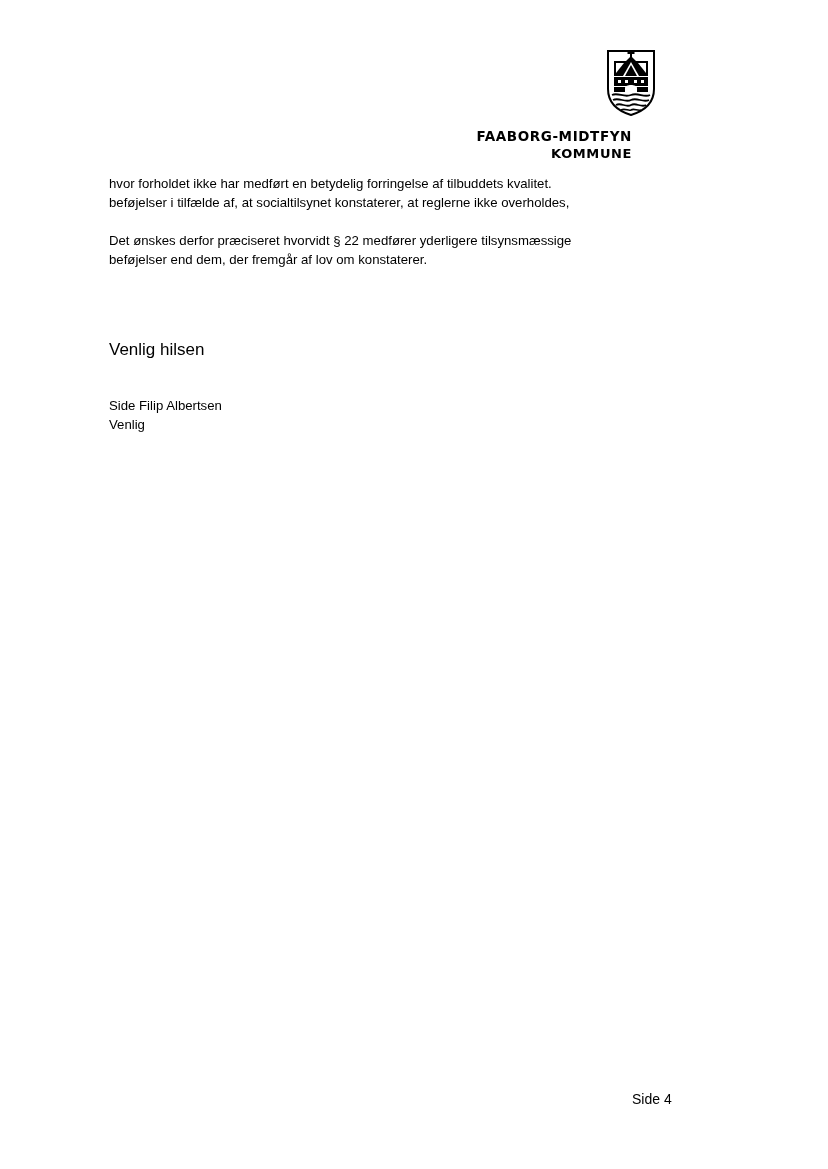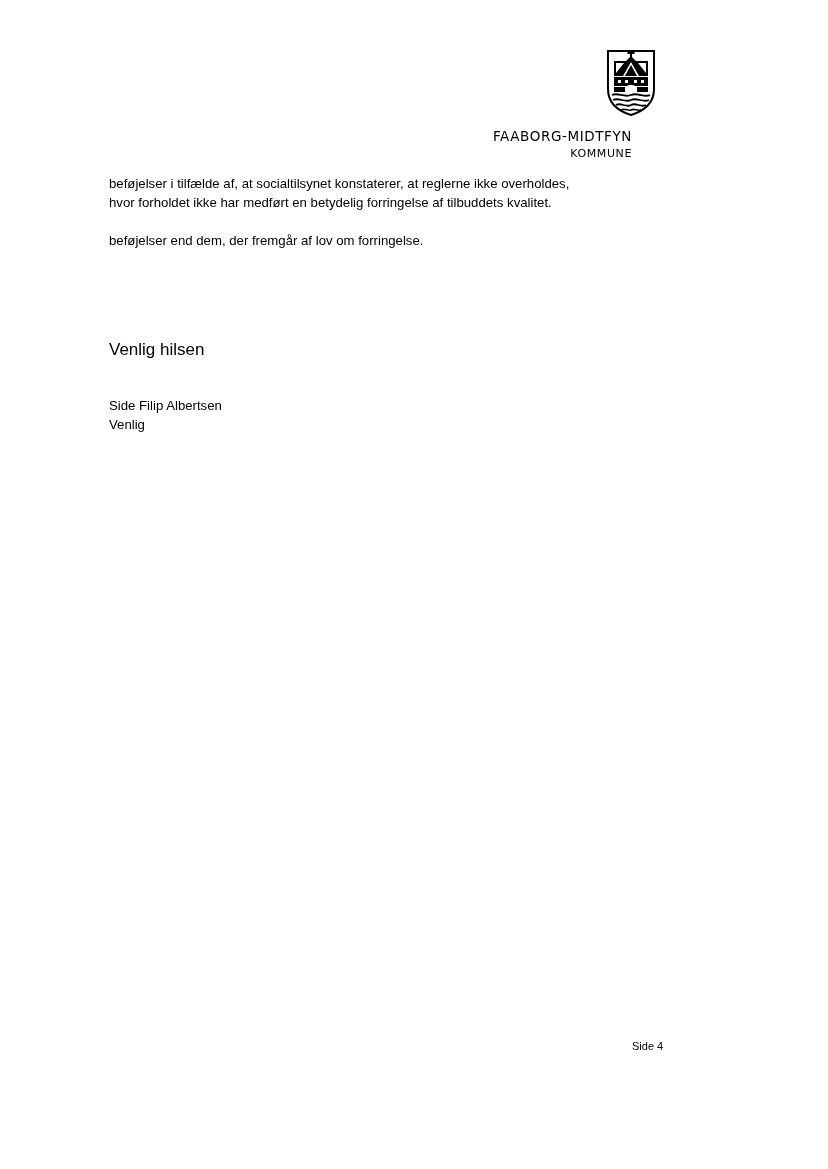--- a/index.html
+++ b/index.html
@@ -30,30 +30,30 @@
     }
     .logo-text {
       position: absolute;
       right: 196px;
       top: 128px;
       text-align: right;
       line-height: 17px;
     }
     .logo-line1 {
       font-family: "DejaVu Sans", sans-serif;
-      font-weight: normal;
+      font-weight: bold;
       font-size: 13.5px;
       letter-spacing: 0.6px;
       display: block;
       text-align: right;
     }
     .logo-line2 {
       font-family: "DejaVu Sans", sans-serif;
-      font-weight: normal;
-      font-size: 11px;
+      font-weight: bold;
+      font-size: 13px;
       letter-spacing: 0.6px;
       display: block;
     }
     .body-text {
       position: absolute;
       left: 109px;
       top: 174px;
       width: 560px;
       font-size: 13.2px;
       line-height: 19px;
@@ -73,22 +73,22 @@
       position: absolute;
       left: 109px;
       top: 396px;
       font-size: 13.2px;
       line-height: 19px;
     }
     .signature span { display: block; }
     .footer {
       position: absolute;
       left: 632px;
-      top: 1040px;
-      font-size: 11px;
+      top: 1093px;
+      font-size: 14px;
       line-height: 13px;
     }
   </style>
 </head>
 <body>
 
 <div class="page">
 
   <div class="logo-shield">
     <svg width="50" height="68" viewBox="0 0 50 68" xmlns="http://www.w3.org/2000/svg">
@@ -124,25 +124,26 @@
     </svg>
   </div>
 
   <div class="logo-text">
     <span class="logo-line1">FAABORG-MIDTFYN</span>
     <span class="logo-line2">KOMMUNE</span>
   </div>
 
   <div class="body-text">
     <p class="para">
+      <span>hvor forholdet ikke har medført en betydelig forringelse af tilbuddets kvalitet.</span>
       <span>beføjelser i tilfælde af, at socialtilsynet konstaterer, at reglerne ikke overholdes,</span>
-      <span>hvor forholdet ikke har medført en betydelig forringelse af tilbuddets kvalitet.</span>
     </p>
     <p class="para">
-      <span>beføjelser end dem, der fremgår af lov om forringelse.</span>
+      <span>Det ønskes derfor præciseret hvorvidt § 22 medfører yderligere tilsynsmæssige</span>
+      <span>beføjelser end dem, der fremgår af lov om konstaterer.</span>
     </p>
   </div>
 
   <div class="closing">Venlig hilsen</div>
 
   <div class="signature">
     <span>Side Filip Albertsen</span>
     <span>Venlig</span>
   </div>
 

